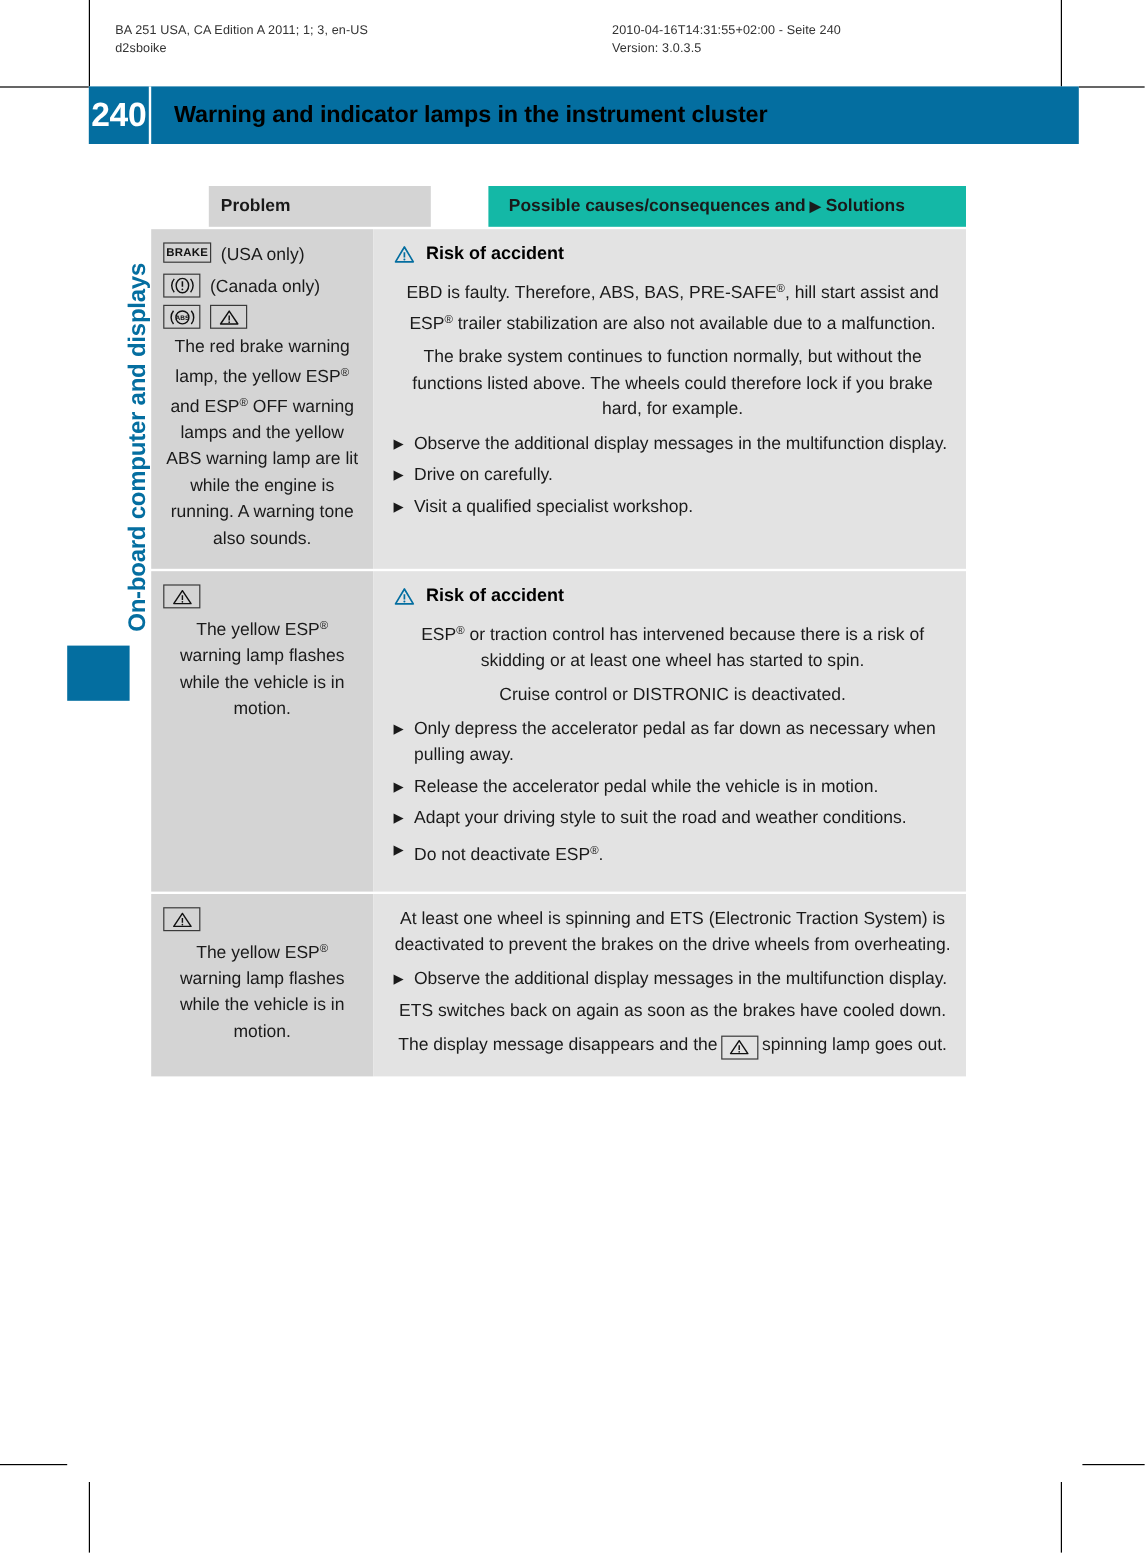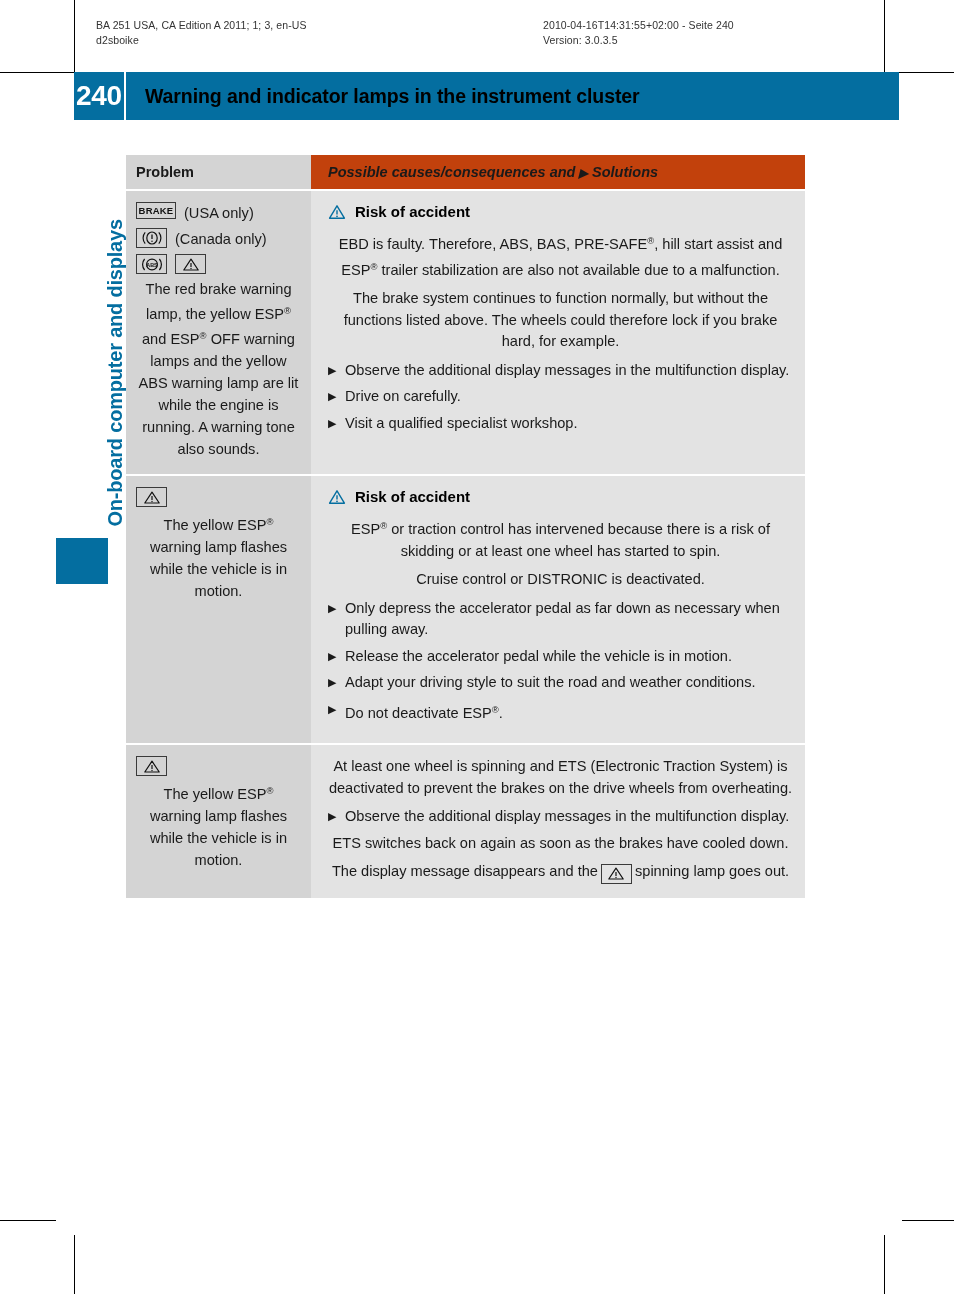--- a/index.html
+++ b/index.html
@@ -27,21 +27,21 @@
   
   .meta {
     position: absolute;
     font-size: 10.5px;
     color: #333333;
     line-height: 15px;
     letter-spacing: 0.1px;
     white-space: pre-line;
   }
   .meta-left  { left: 96px;  top: 18px; }
-  .meta-right { left: 543px; top: 18px; }
+  .meta-right { left: 510px; top: 18px; }
 
   
   .title-bar {
     position: absolute;
     left: 74px;
     top: 72px;
     width: 825px;
     height: 48px;
     background: #046ea0;
   }
@@ -131,23 +131,24 @@
     box-sizing: border-box;
   }
 
   .head .cell-left,
   .head .cell-right {
     background: #d9d9d9;
     padding-top: 9px;
     padding-bottom: 9px;
     font-weight: bold;
     font-size: 14.5px;
+    margin-left: 48px;
   }
   .head .cell-left  { background: #d4d4d4; }
-  .head .cell-right { background: #c2410c; font-style: italic; }
+  .head .cell-right { background: #14b8a6; }
 
   
   p {
     margin: 0 0 7px 0;
     font-size: 14.6px;
     line-height: 21.5px;
     text-align: center;
   }
   p:last-child { margin-bottom: 0; }
   .cell-left p { line-height: 22px; }

